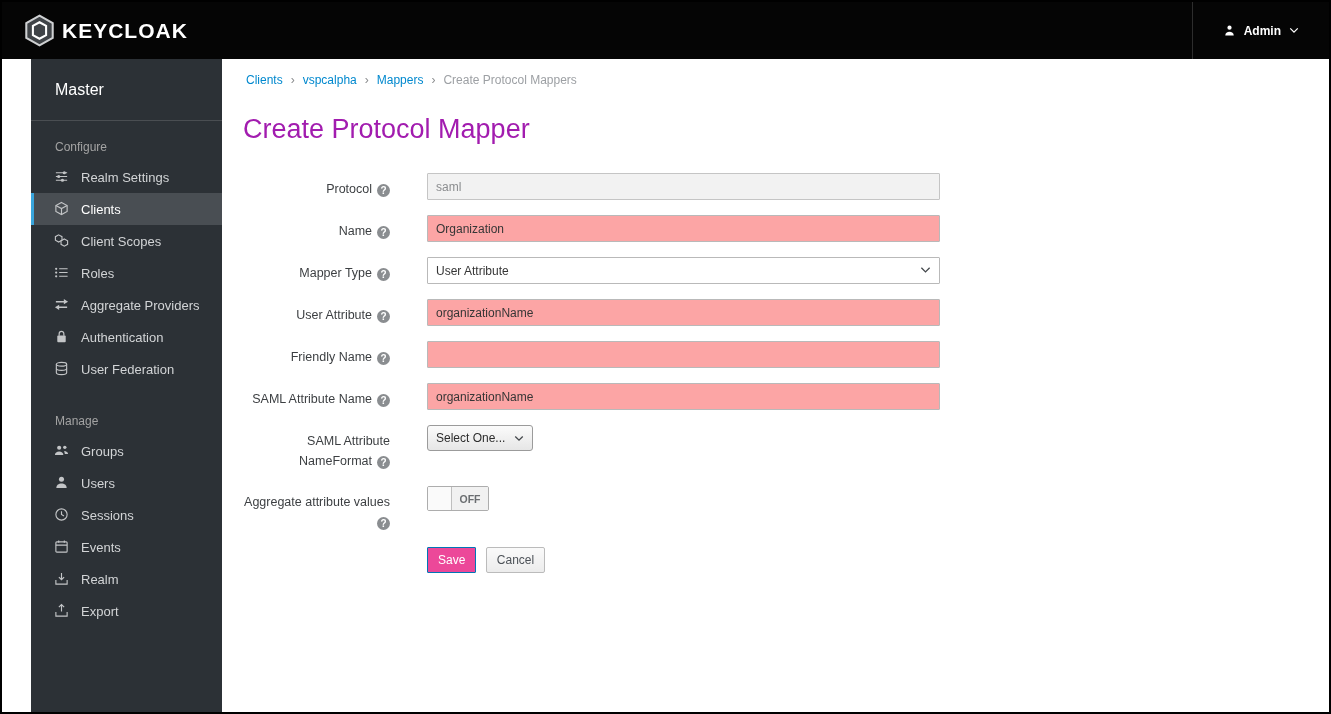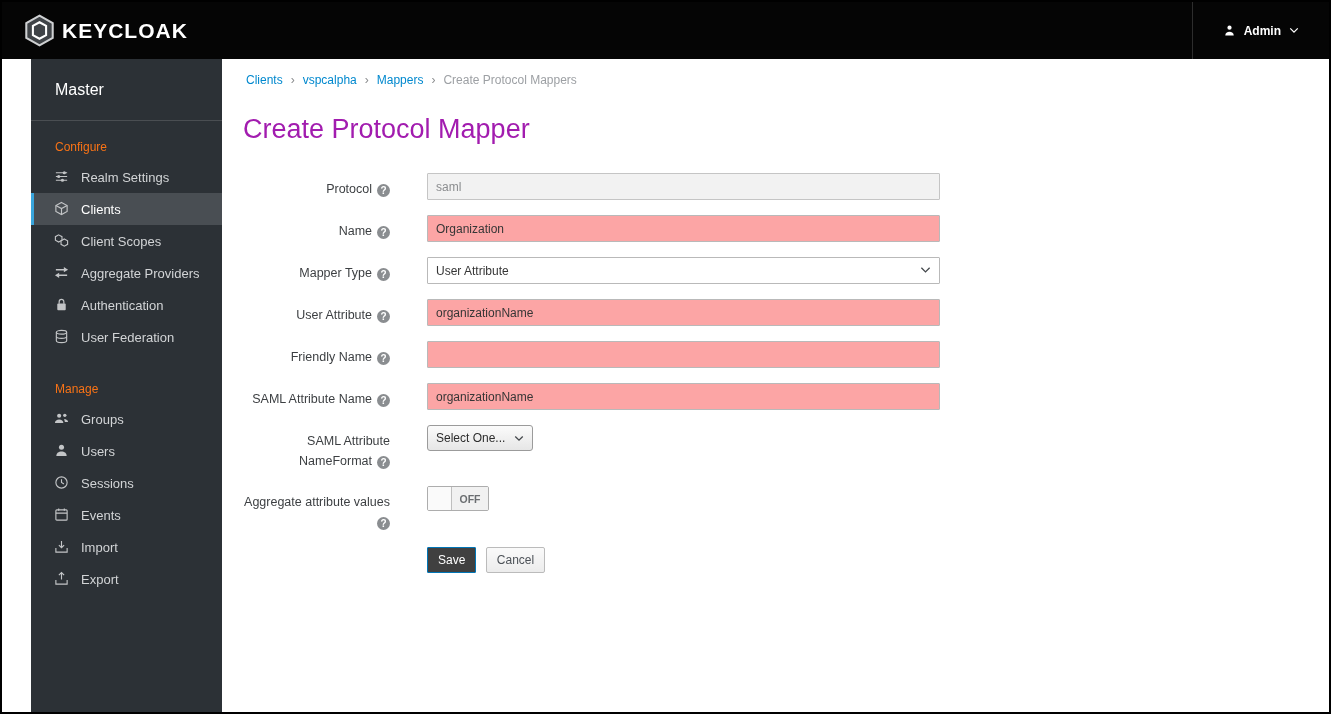--- a/index.html
+++ b/index.html
@@ -31,21 +31,21 @@
     position: absolute; left: 0; top: 57px; bottom: 0; width: 264px;
     background: #2c3136;
     margin-left: 29px;
   }
   .realm-selector {
     height: 62px; display: flex; align-items: center; justify-content: space-between;
     padding: 0 24px; color: #fff; font-size: 16px;
     border-bottom: 1px solid #4a4e52; cursor: pointer;
   }
   .realm-selector .chev { color: #e8e8e8; display: flex; }
-  .nav-heading { color: #f97316; font-size: 12px; padding: 19px 24px 7px 24px; }
+  .nav-heading { color: #a3a3a3; font-size: 12px; padding: 19px 24px 7px 24px; }
   .nav-item {
     display: flex; align-items: center; gap: 11px; height: 32px;
     padding-left: 20px; color: #d2d4d6; font-size: 13px;
     border-left: 3px solid transparent; cursor: pointer;
   }
   .nav-item.active { background: #494e53; color: #fff; border-left-color: #39a5dc; }
   .nav-icon { width: 16px; height: 16px; display: flex; color: #c3c5c7; flex: none; }
   .nav-icon svg { width: 15px; height: 15px; }
   .nav-section.manage { margin-top: 10px; }
 
@@ -104,21 +104,21 @@
   .switch-handle { width: 24px; background: #fafafa; border-right: 1px solid #bfbfbf; }
   .switch-label {
     flex: 1; display: flex; align-items: center; justify-content: center;
     font-size: 10.5px; font-weight: bold; color: #6a6d70; background: #f1f1f1;
   }
 
   .btn {
     height: 26px; padding: 0 10px; font-size: 12px; border-radius: 1px;
     cursor: pointer; font-family: inherit;
   }
-  .btn-primary { background: #404040; border: 1px solid #0076b7; color: #fff; }
+  .btn-primary { background: #ec4899; border: 1px solid #0076b7; color: #fff; }
   .btn-default {
     background: linear-gradient(#fafafa, #ececec); border: 1px solid #bbb;
     color: #4d5258; margin-left: 5px; border-radius: 2px;
   }
 </style>
 </head>
 <body>
 
 <div class="topbar">
   <div class="brand">
@@ -186,20 +186,33 @@
     <div class="nav-item">
       <span class="nav-icon">
         <svg viewBox="0 0 16 16" fill="none" stroke="currentColor" stroke-width="1.2">
             <path d="M5 2 8.5 3.9v3.8L5 9.6 1.5 7.7V3.9z"></path>
             <path d="M11 6.4l3.5 1.9v3.8L11 14l-3.5-1.9V8.3z"></path>
           </svg>
       </span>
       <span>Client Scopes</span>
     </div>
 
+    <div class="nav-item">
+      <span class="nav-icon">
+        <svg viewBox="0 0 16 16">
+            <g stroke="currentColor" stroke-width="1.3" fill="none">
+              <path d="M5.5 4h9M5.5 8h9M5.5 12h9"></path>
+            </g>
+            <circle cx="2.3" cy="4" r="1.2" fill="currentColor"></circle>
+            <circle cx="2.3" cy="8" r="1.2" fill="currentColor"></circle>
+            <circle cx="2.3" cy="12" r="1.2" fill="currentColor"></circle>
+          </svg>
+      </span>
+      <span>Roles</span>
+    </div>
 
     <div class="nav-item">
       <span class="nav-icon">
         <svg viewBox="0 0 16 16" fill="currentColor">
             <path d="M2 4.2h8.5V2.2L15 5l-4.5 2.8v-2H2z"></path>
             <path d="M14 10.2H5.5V8.2L1 11l4.5 2.8v-2H14z"></path>
           </svg>
       </span>
       <span>Aggregate Providers</span>
     </div>
@@ -271,21 +284,21 @@
       <span>Events</span>
     </div>
 
     <div class="nav-item">
       <span class="nav-icon">
         <svg viewBox="0 0 16 16" fill="none" stroke="currentColor" stroke-width="1.2">
             <path d="M2 9.5V14h12V9.5"></path>
             <path d="M8 2v7M5.2 6.5 8 9.3l2.8-2.8"></path>
           </svg>
       </span>
-      <span>Import</span>
+      <span>Realm</span>
     </div>
 
     <div class="nav-item">
       <span class="nav-icon">
         <svg viewBox="0 0 16 16" fill="none" stroke="currentColor" stroke-width="1.2">
             <path d="M2 9.5V14h12V9.5"></path>
             <path d="M8 9V2M5.2 4.5 8 1.7l2.8 2.8"></path>
           </svg>
       </span>
       <span>Export</span>

